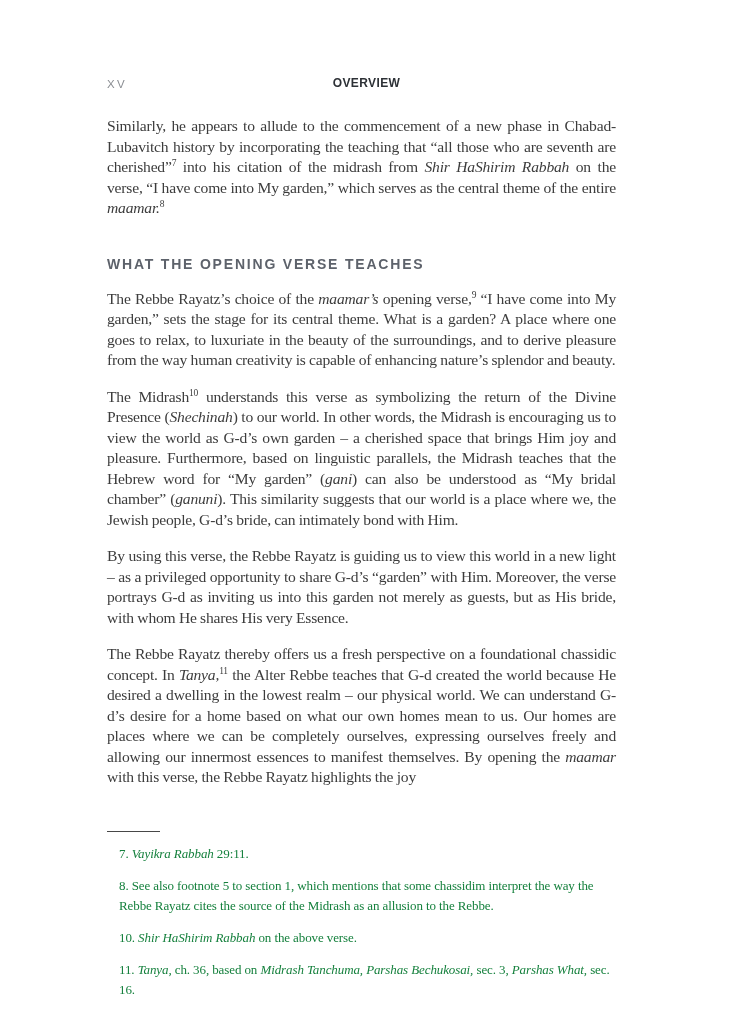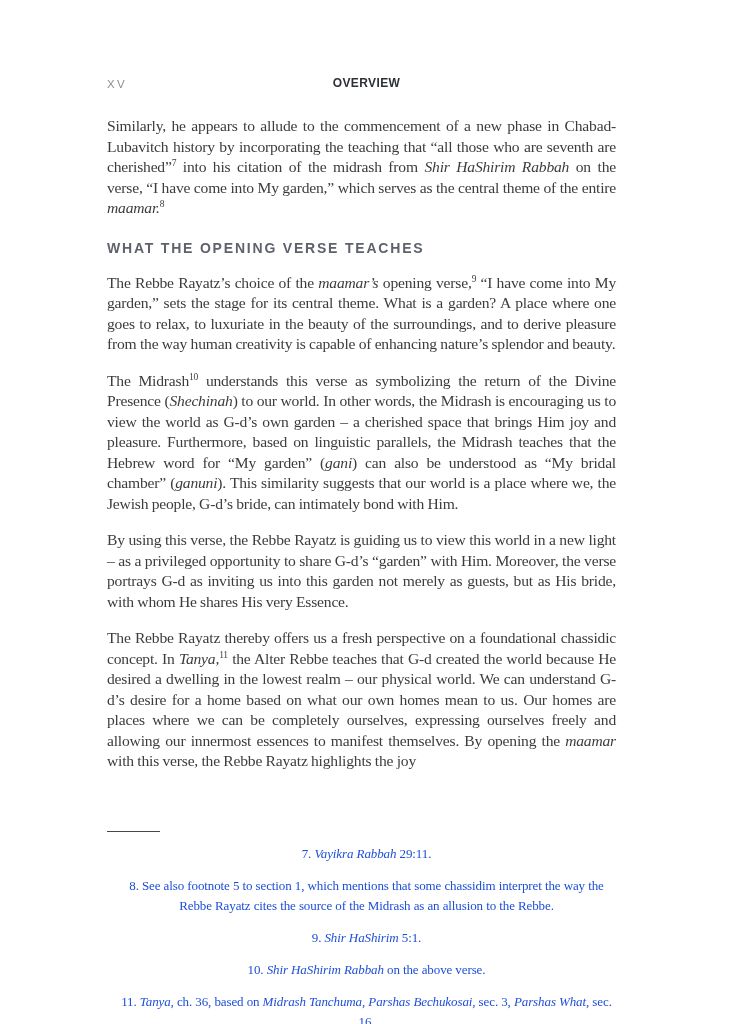--- a/index.html
+++ b/index.html
@@ -60,21 +60,21 @@
     hyphens: auto;
     -webkit-hyphens: auto;
   }
   .para i { font-style: italic; }
   .para sup, .fn sup {
     font-size: 9.5px;
     line-height: 0;
     vertical-align: super;
   }
   .section-heading {
-    margin: 20px 0 16px 0;
+    margin: 36px 0 16px 0;
     font-family: "Liberation Sans", sans-serif;
     font-weight: 700;
     font-size: 14px;
     line-height: 18px;
     letter-spacing: 1.8px;
     color: #5d626b;
   }
   
   .footnotes {
     position: absolute;
@@ -85,22 +85,22 @@
   .fn-divider {
     width: 53px;
     height: 0;
     border-top: 1.6px solid #474747;
     margin-bottom: 9px;
   }
   .fn {
     margin: 12px;
     font-size: 13px;
     line-height: 20px;
-    color: #1d4ed8;
-    text-align: center;
+    color: #15803d;
+    text-align: left;
     letter-spacing: -0.1px;
   }
   .fn i { font-style: italic; }
 </style>
 </head>
 <body>
 
 <div class="page">
 
   <header class="runhead">
@@ -117,19 +117,18 @@
     <p class="para"><span>The Midrash</span><sup>10</sup><span> understands this verse as symbolizing the return of the Divine Presence (</span><i>Shechinah</i><span>) to our world. In other words, the Midrash is encouraging us to view the world as G-d’s own garden – a cherished space that brings Him joy and pleasure. Furthermore, based on linguistic parallels, the Midrash teaches that the Hebrew word for “My garden” (</span><i>gani</i><span>) can also be understood as “My bridal chamber” (</span><i>ganuni</i><span>). This similarity suggests that our world is a place where we, the Jewish people, G-d’s bride, can intimately bond with Him.</span></p>
     <p class="para"><span>By using this verse, the Rebbe Rayatz is guiding us to view this world in a new light – as a privileged opportunity to share G-d’s “garden” with Him. Moreover, the verse portrays G-d as inviting us into this garden not merely as guests, but as His bride, with whom He shares His very Essence.</span></p>
     <p class="para"><span>The Rebbe Rayatz thereby offers us a fresh perspective on a foundational chassidic concept. In </span><i>Tanya,</i><sup>11</sup><span> the Alter Rebbe teaches that G-d created the world because He desired a dwelling in the lowest realm – our physical world. We can understand G-d’s desire for a home based on what our own homes mean to us. Our homes are places where we can be completely ourselves, expressing ourselves freely and allowing our innermost essences to manifest themselves. By opening the </span><i>maamar</i><span> with this verse, the Rebbe Rayatz highlights the joy</span></p>
   </main>
 
   <footer class="footnotes">
     <div class="fn-divider"></div>
     <div>
         <p class="fn"><span>7. </span><i>Vayikra Rabbah</i><span> 29:11.</span></p>
         <p class="fn"><span>8. See also footnote 5 to section 1, which mentions that some chassidim interpret the way the Rebbe Rayatz cites the source of the Midrash as an allusion to the Rebbe.</span></p>
-        <p class="fn"><span>9. </span><i>Shir HaShirim</i><span> 5:1.</span></p>
         <p class="fn"><span>10. </span><i>Shir HaShirim Rabbah</i><span> on the above verse.</span></p>
         <p class="fn"><span>11. </span><i>Tanya,</i><span> ch. 36, based on </span><i>Midrash Tanchuma, Parshas Bechukosai,</i><span> sec. 3, </span><i>Parshas What,</i><span> sec. 16.</span></p>
       </div>
   </footer>
 
 </div>
 
 </body></html>

